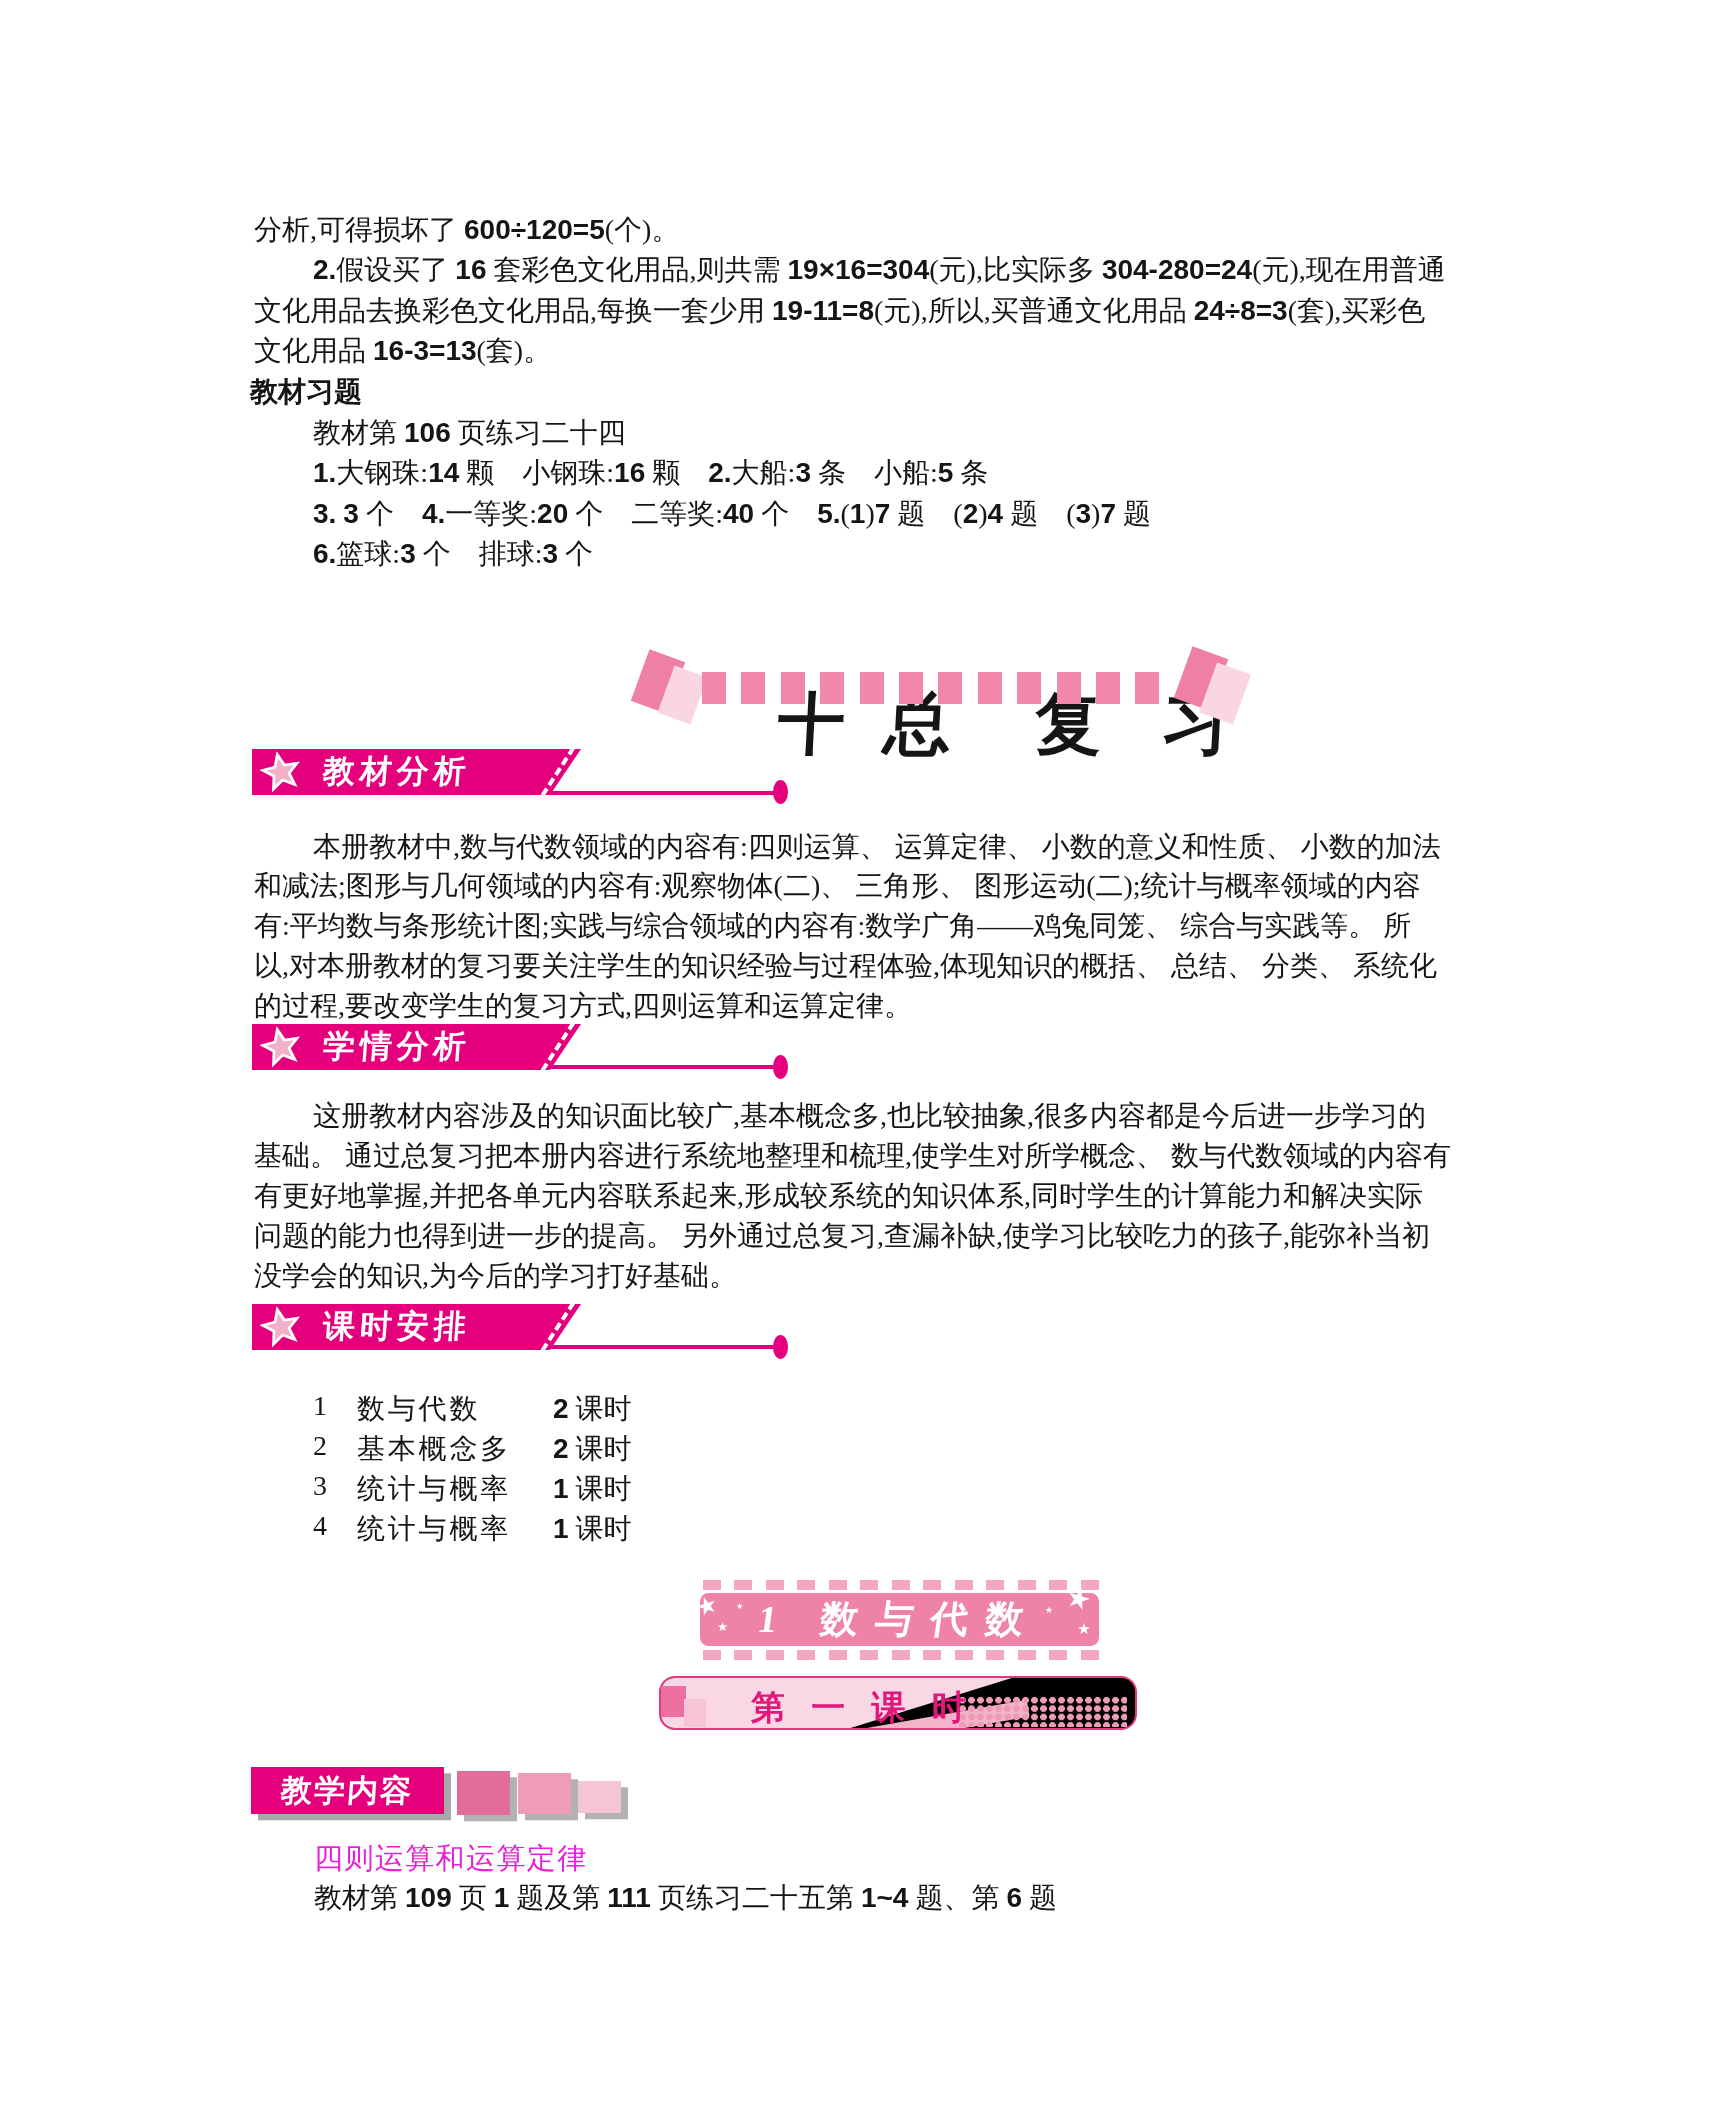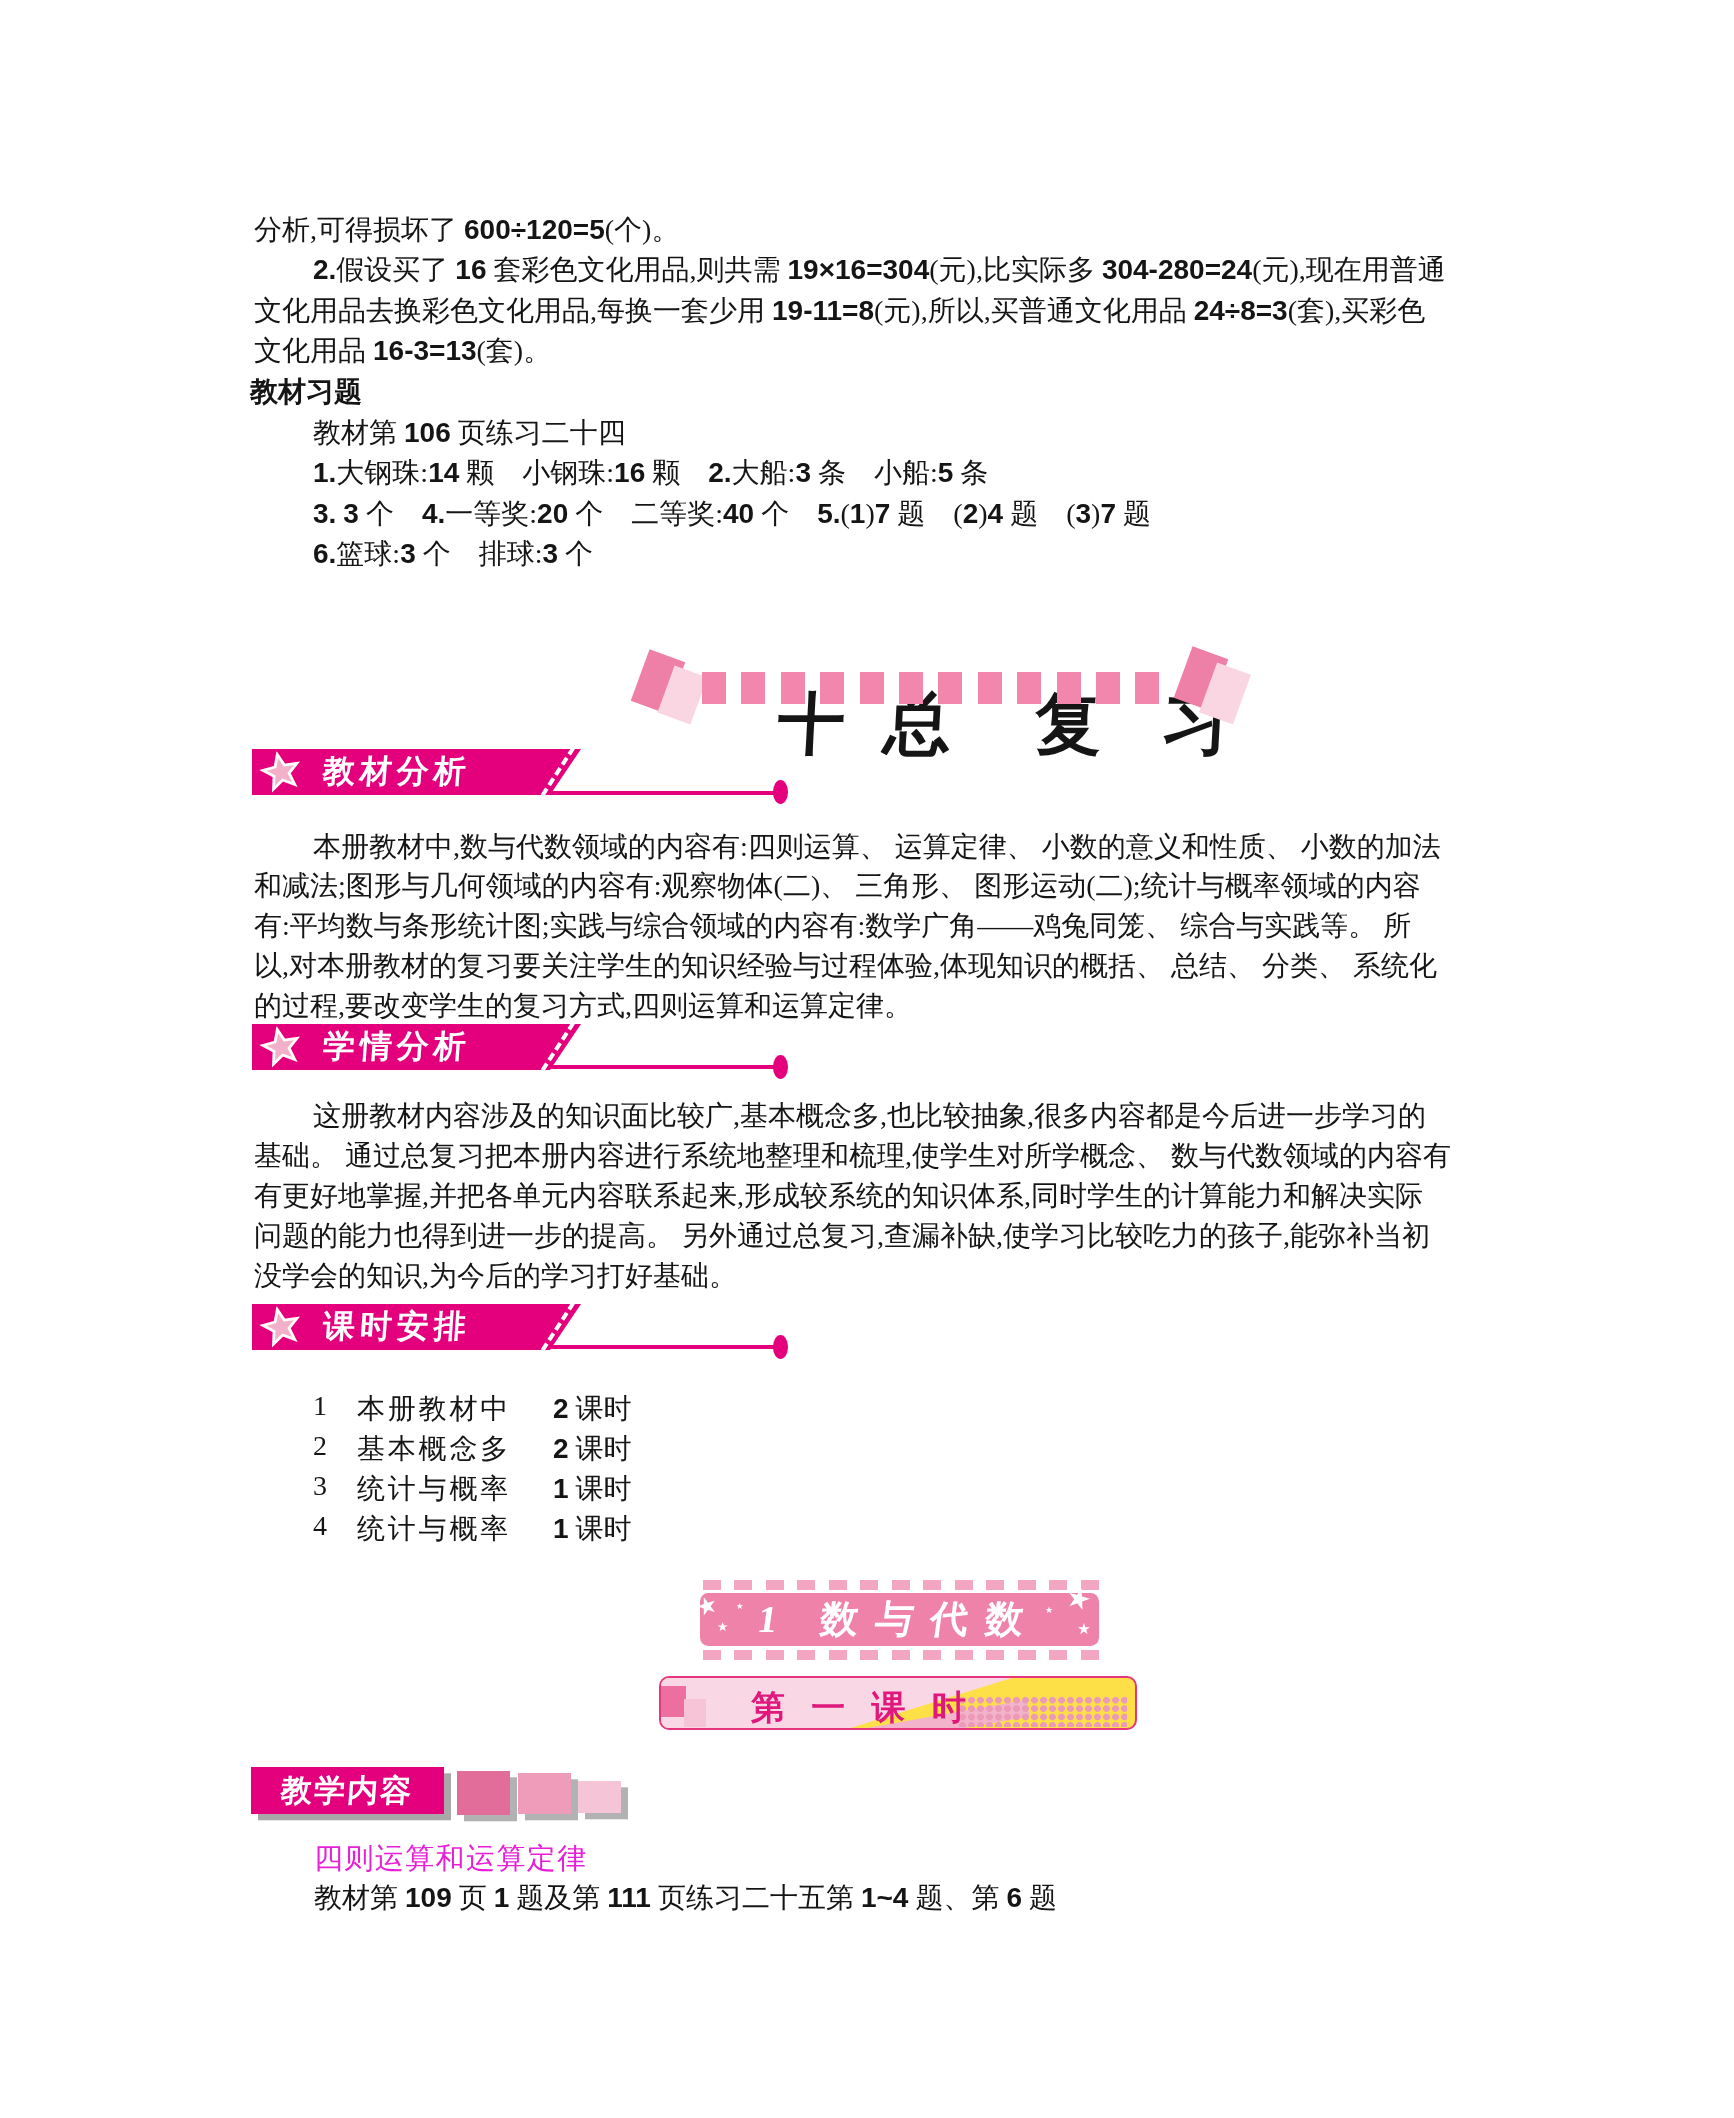--- a/index.html
+++ b/index.html
@@ -33,22 +33,22 @@
   .sched-count{position:absolute;left:553px;font-size:28px;}
   
   .dashrow{position:absolute;width:396px;height:9.8px;
            background:repeating-linear-gradient(90deg,#f3a6c2 0 18px,transparent 18px 31.5px);}
   .unit-badge{position:absolute;left:700px;top:1593px;width:399px;height:53px;background:#ee82a9;
               border-radius:8.4px;display:flex;align-items:center;justify-content:center;}
   .unit-badge-label{color:#ffffff;font-size:38px;font-weight:700;letter-spacing:17px;
                     transform:skewX(-8deg);font-family:"Liberation Serif",serif;white-space:pre;}
   .wstar{position:absolute;color:#ffffff;line-height:1;}
   
-  .lesson{position:absolute;left:659px;top:1676px;width:474px;height:50px;background:#fde047;
-          border:2.8px solid #e5367f;border-radius:10px;overflow:hidden;z-index:1;}
+  .lesson{position:absolute;left:659px;top:1676px;width:474px;height:50px;background:#000000;
+          border:2.8px solid #e5367f;border-radius:16px;overflow:hidden;z-index:1;}
   .lesson-deco1{position:absolute;left:0;top:0;width:100%;height:100%;background:#f9d7e5;
                 clip-path:polygon(0 0,74% 0,40% 100%,0 100%);}
   .lesson-deco2{position:absolute;left:26%;bottom:-9.8px;width:52%;height:17px;background:#f2b3cb;
                 transform:rotate(-10deg);}
   .lesson-label{position:absolute;left:90px;top:7px;color:#e0187c;font-size:34px;font-weight:700;
                 letter-spacing:8.4px;font-family:"Liberation Sans",sans-serif;white-space:pre;}
   .lesson-dots{position:absolute;right:8.4px;top:18px;width:168px;height:31px;
                background-image:radial-gradient(circle at 3.5px 4.2px,#ec9ab8 3.2px,transparent 3.6px);
                background-size:9px 8.4px;}
   .mini-sq{position:absolute;z-index:2;}
@@ -134,21 +134,21 @@
       <path d="M12 1.8l2.7 6.7 7.2.5-5.5 4.6 1.8 7L12 16.7 5.8 20.6l1.8-7L2.1 9l7.2-.5z" fill="#f3b1c9" stroke="#ffffff" stroke-width="1.6"></path>
     </svg>
     <span class="hdr-title">课时安排</span>
     <span class="dash"></span>
   </div>
   <div class="hline" style="left:550px;top:1345px;width:231px"></div>
   <div class="enddot" style="left:773px;top:1335px"></div>
 
   <div>
     <span class="sched-num" style="top:1390px">1</span>
-    <span class="sched-label" style="top:1390px">本册教材中</span>
+    <span class="sched-label" style="top:1390px">数与代数</span>
     <span class="sched-count" style="top:1390px"><b>2</b> 课时</span>
   </div>
   <div>
     <span class="sched-num" style="top:1430px">2</span>
     <span class="sched-label" style="top:1430px">基本概念多</span>
     <span class="sched-count" style="top:1430px"><b>2</b> 课时</span>
   </div>
   <div>
     <span class="sched-num" style="top:1470px">3</span>
     <span class="sched-label" style="top:1470px">统计与概率</span>

